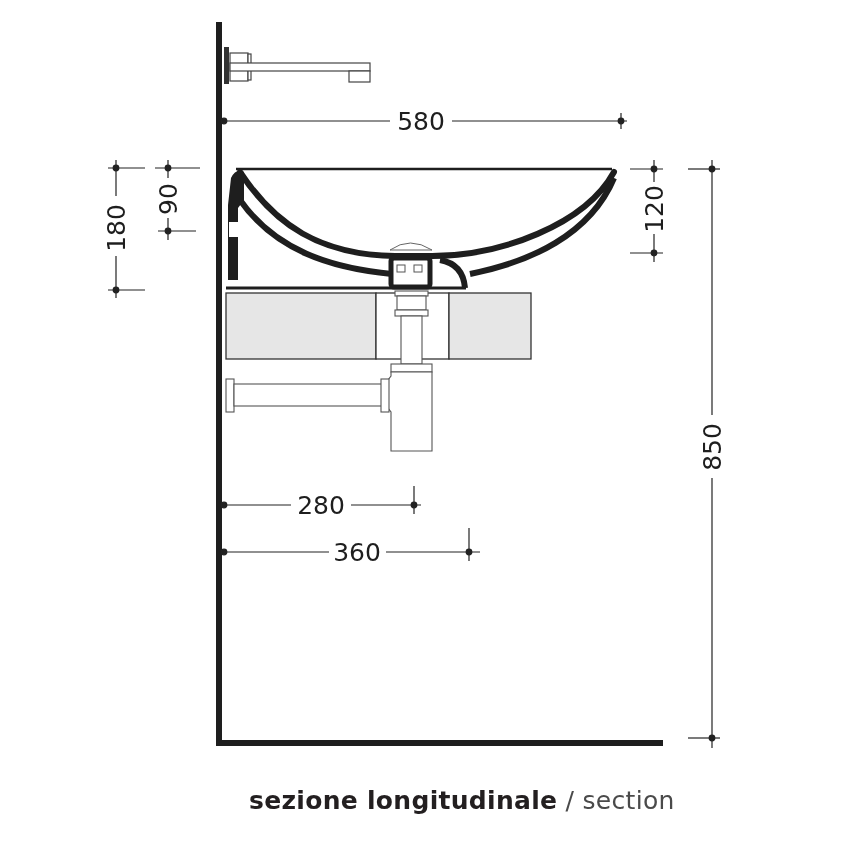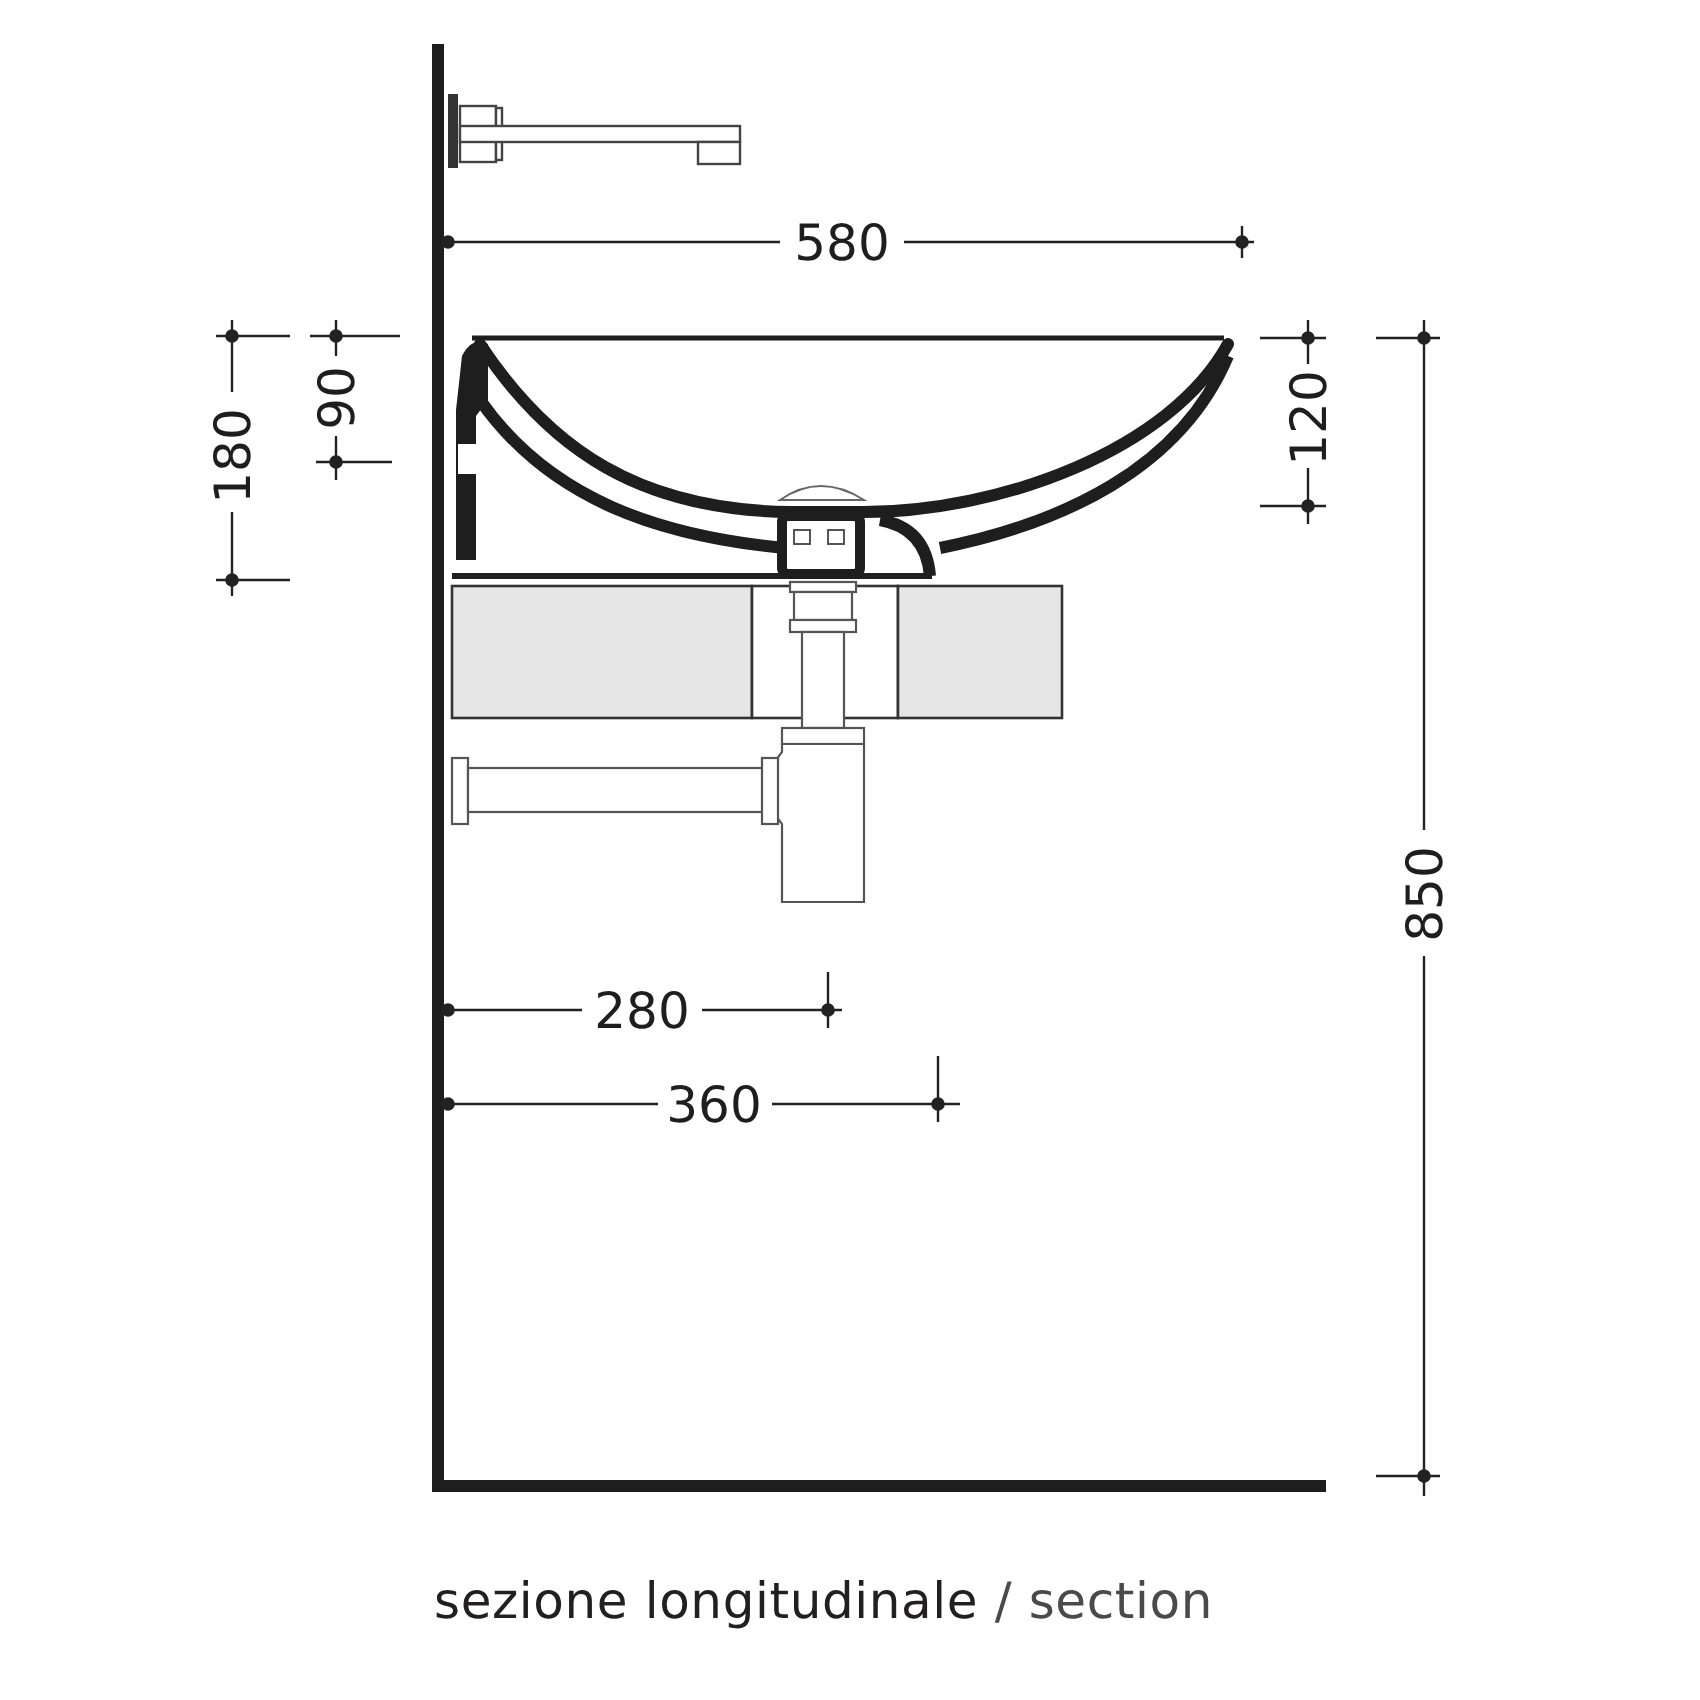--- a/index.html
+++ b/index.html
@@ -4,21 +4,21 @@
 <style>
   html, body { margin: 0; padding: 0; background: #ffffff; }
   body { width: 850px; height: 850px; position: relative; overflow: hidden; font-family: "DejaVu Sans", sans-serif; }
   #drawing { position: absolute; left: 0; top: 0; width: 850px; height: 850px; }
   .dim-text { font-family: "DejaVu Sans", sans-serif; font-size: 25px; fill: #1e1e1e; }
   .caption {
     position: absolute; left: 217px; top: 786px;
     font-family: "DejaVu Sans", sans-serif; font-size: 25px; color: #231f20; white-space: nowrap;
     letter-spacing: 0.3px;
   }
-  .caption .bold { font-weight: normal; }
+  .caption .bold { font-weight: bold; margin-left: 32px; }
   .caption .light { color: #4a4a4a; font-weight: normal; }
 </style>
 </head>
 <body>
 
 <svg id="drawing" viewBox="0 0 850 850" xmlns="http://www.w3.org/2000/svg">
 
   <g>
     <line x1="219" y1="22" x2="219" y2="746" stroke="#1e1e1e" stroke-width="6"></line>
     <line x1="216" y1="743" x2="663" y2="743" stroke="#1e1e1e" stroke-width="6"></line>

